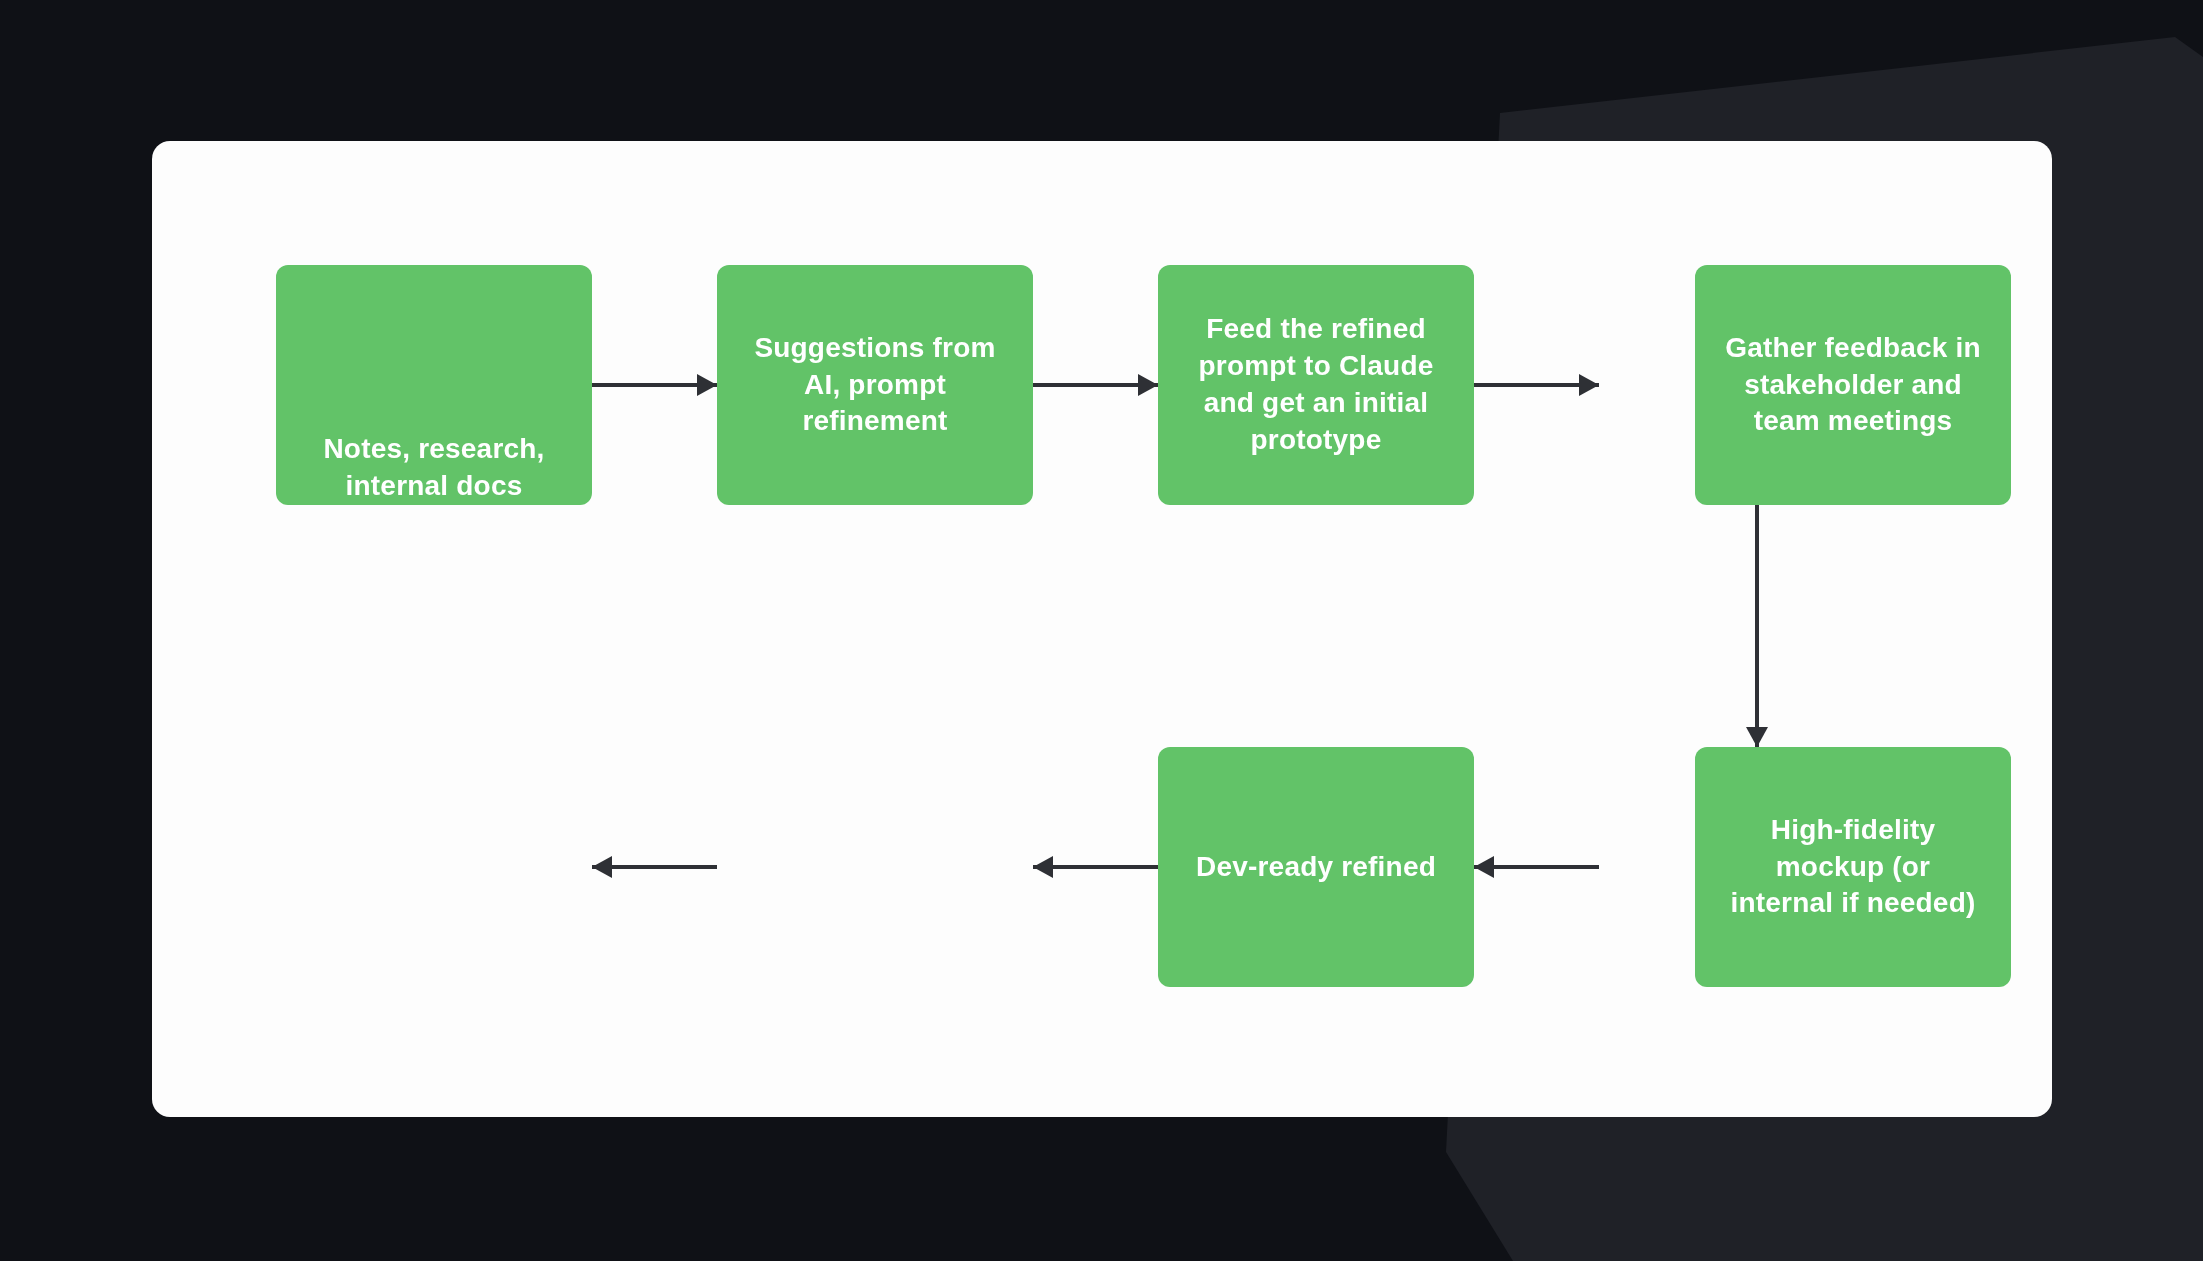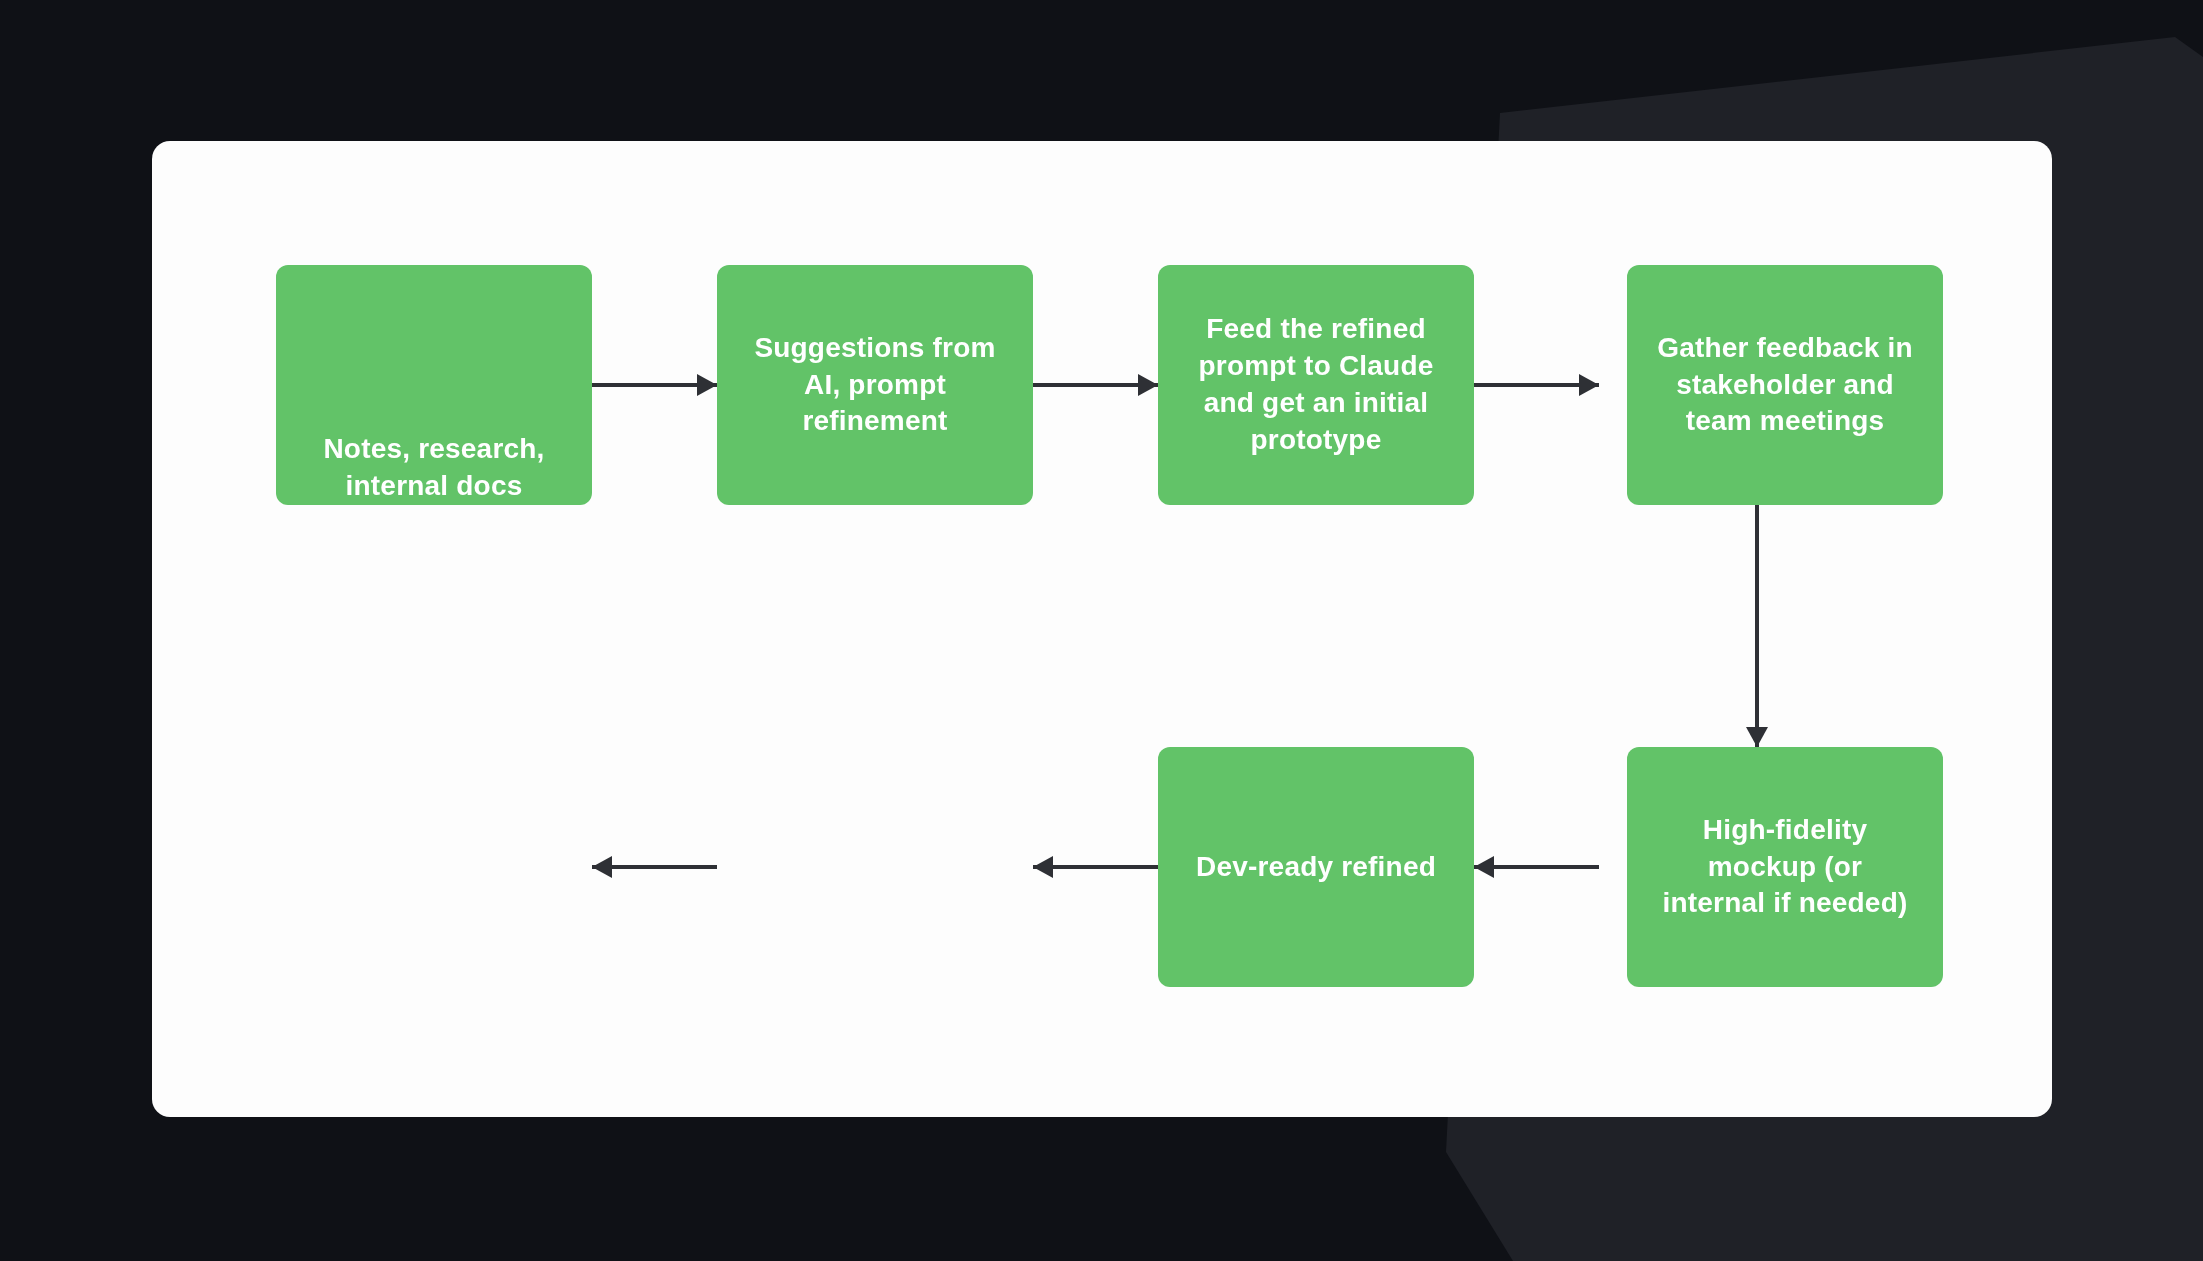--- a/index.html
+++ b/index.html
@@ -51,21 +51,21 @@
     color: var(--node-text, #ffffff);
     font-size: 28px;
     font-weight: 700;
     line-height: 1.32;
     letter-spacing: 0.2px;
   }
   
   .c1 { left: 276px; align-items: flex-end; }
   .c2 { left: 717px; }
   .c3 { left: 1158px; }
-  .c4 { left: 1627px; }
+  .c4 { left: 1695px; }
   .r1 { top: 265px; }
   .r2 { top: 747px; }
 
   
   .harrow {
     position: absolute;
     width: 125px;
     height: 4px;
     background: var(--arrow, #2e3035);
   }

